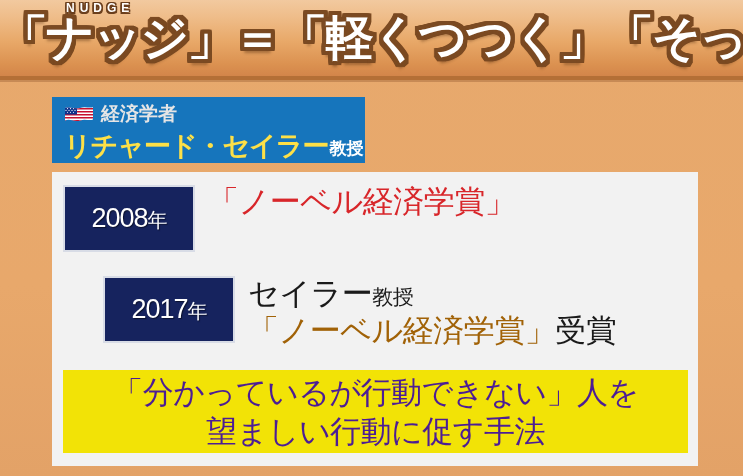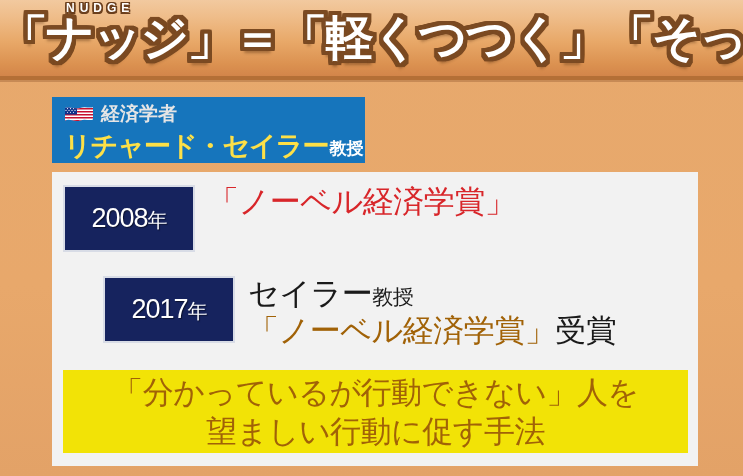--- a/index.html
+++ b/index.html
@@ -234,21 +234,21 @@
     background: #f2e306;
     box-sizing: border-box;
     display: flex;
     flex-direction: column;
     align-items: center;
     justify-content: center;
   }
   .yellow-line {
     font-size: 31px;
     line-height: 39px;
-    color: #a16207;
+    color: #4c1d95;
     white-space: nowrap;
     letter-spacing: -0.5px;
     text-align: center;
   }
 </style>
 </head>
 <body>
 
 <div id="screen">
 

